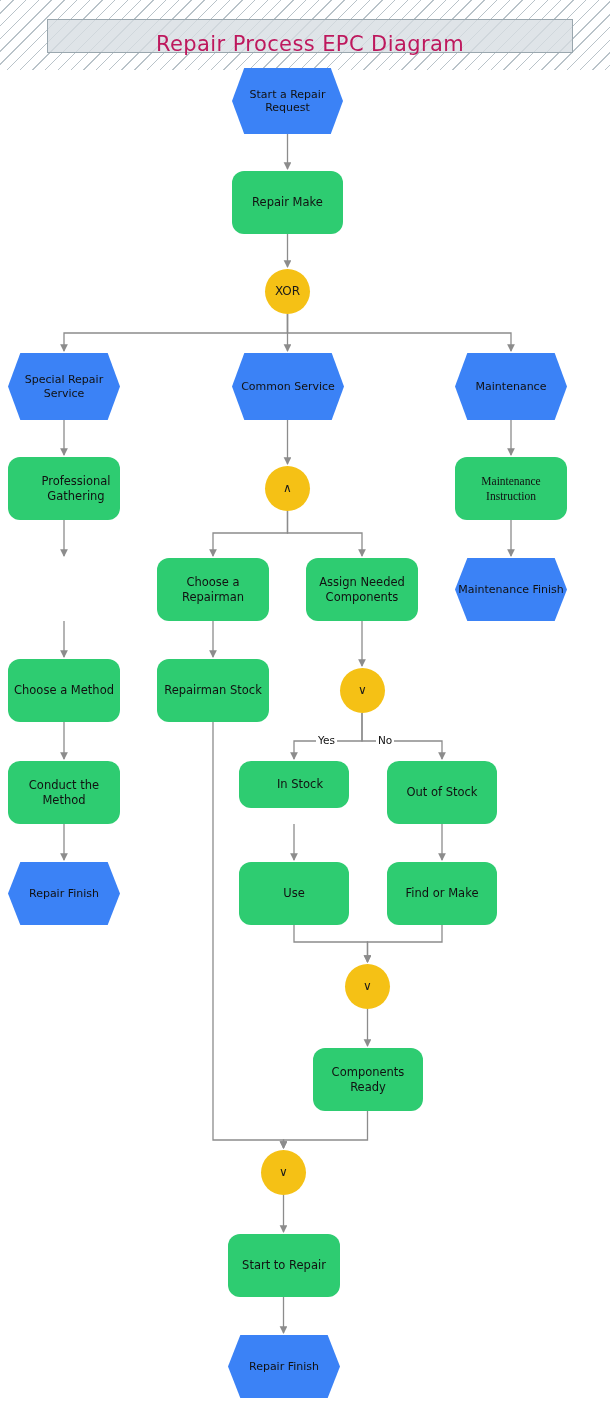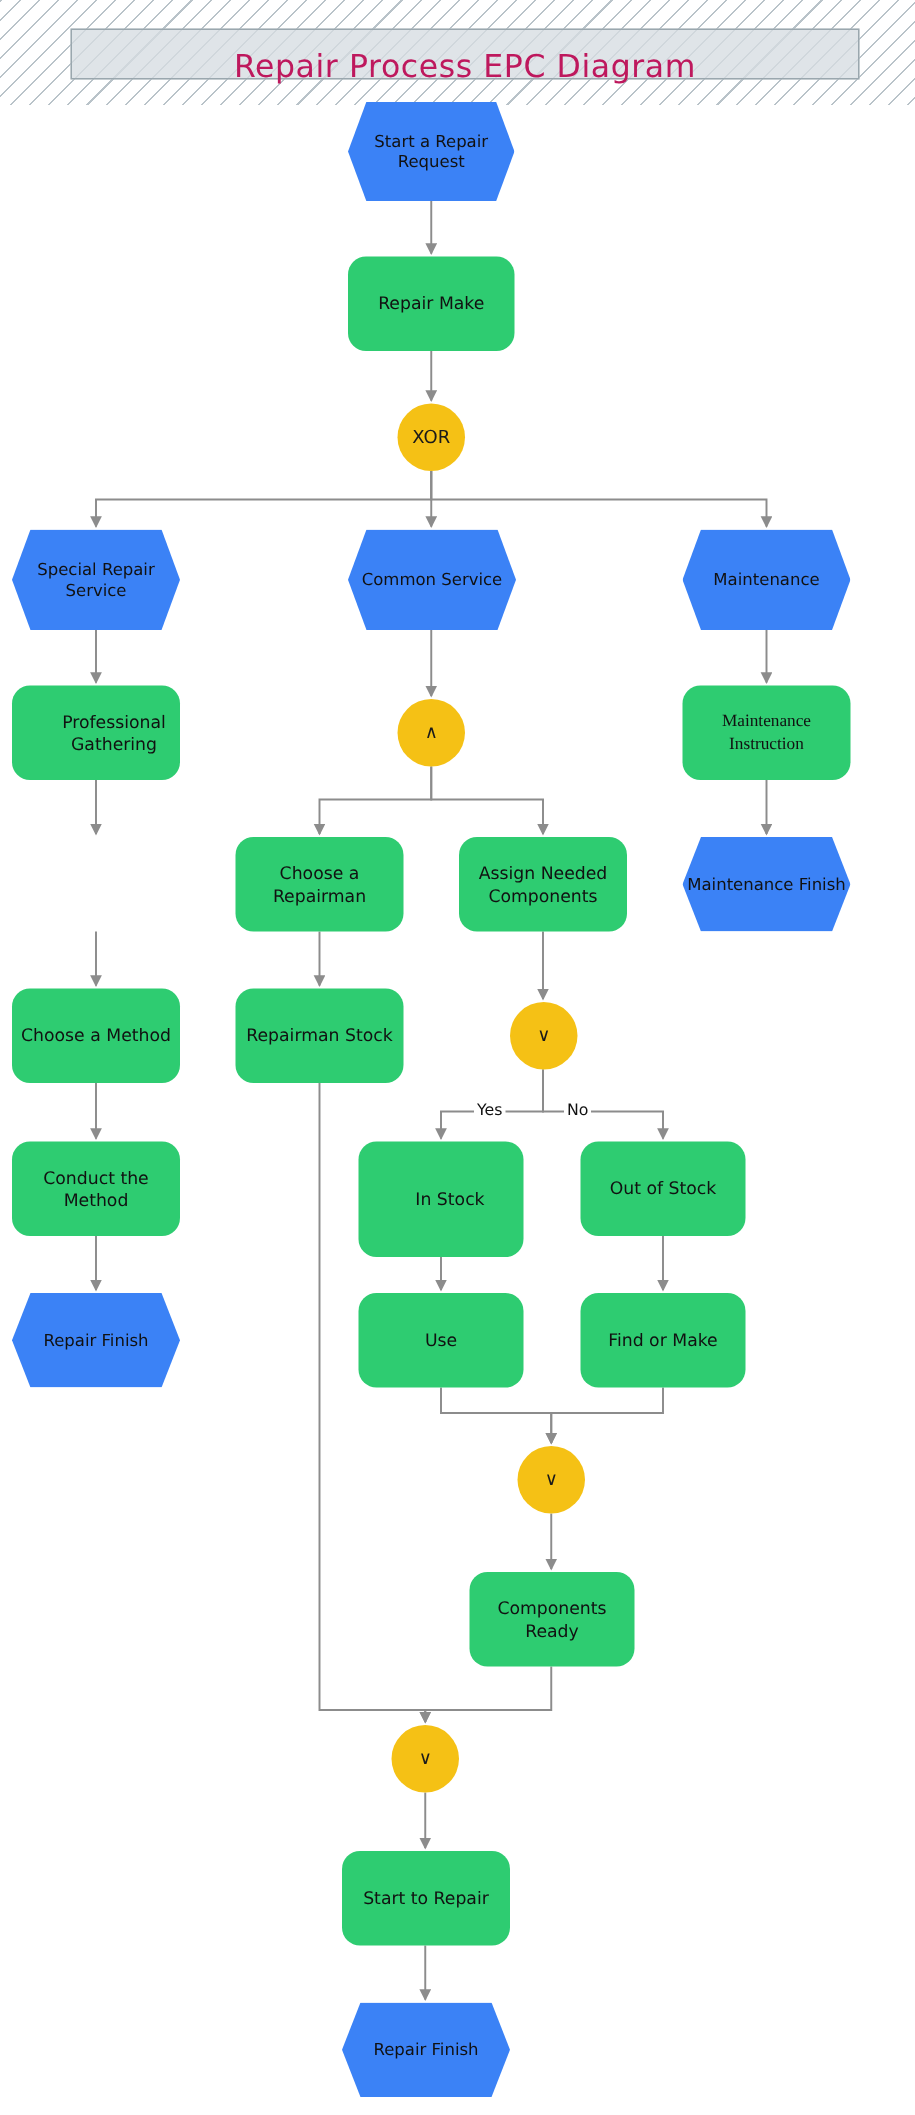--- a/index.html
+++ b/index.html
@@ -135,21 +135,21 @@
 
   <div class="node fn" style="left:157px;top:558px;width:112px;height:63px;">Choose a Repairman</div>
   <div class="node fn" style="left:306px;top:558px;width:112px;height:63px;">Assign Needed Components</div>
   <div class="node ev" style="left:455px;top:558px;width:112px;height:63px;">Maintenance Finish</div>
 
   <div class="node fn" style="left:8px;top:659px;width:112px;height:63px;">Choose a Method</div>
   <div class="node fn" style="left:157px;top:659px;width:112px;height:63px;">Repairman Stock</div>
   <div class="node gw" style="left:340px;top:668px;width:45px;height:45px;">∨</div>
 
   <div class="node fn" style="left:8px;top:761px;width:112px;height:63px;">Conduct the Method</div>
-  <div class="node fn" style="left:239px;top:761px;width:110px;height:77px;padding-left:12px;">In Stock</div>
+  <div class="node fn" style="left:239px;top:761px;width:110px;height:47px;padding-left:12px;">In Stock</div>
   <div class="node fn" style="left:387px;top:761px;width:110px;height:63px;">Out of Stock</div>
 
   <div class="node ev" style="left:8px;top:862px;width:112px;height:63px;">Repair Finish</div>
   <div class="node fn" style="left:239px;top:862px;width:110px;height:63px;">Use</div>
   <div class="node fn" style="left:387px;top:862px;width:110px;height:63px;">Find or Make</div>
 
   <div class="node gw" style="left:345px;top:964px;width:45px;height:45px;">∨</div>
   <div class="node fn" style="left:313px;top:1048px;width:110px;height:63px;">Components Ready</div>
 
   <div class="node gw" style="left:261px;top:1150px;width:45px;height:45px;">∨</div>

